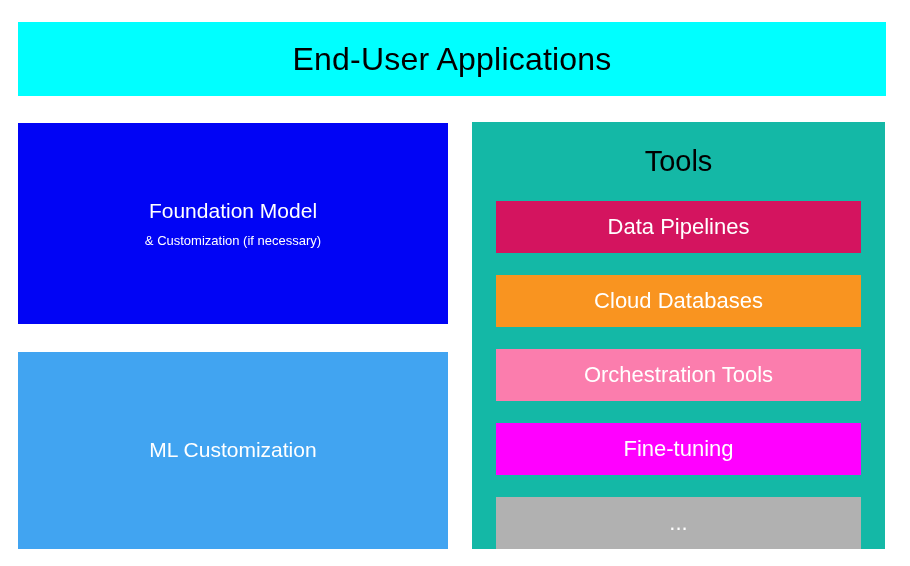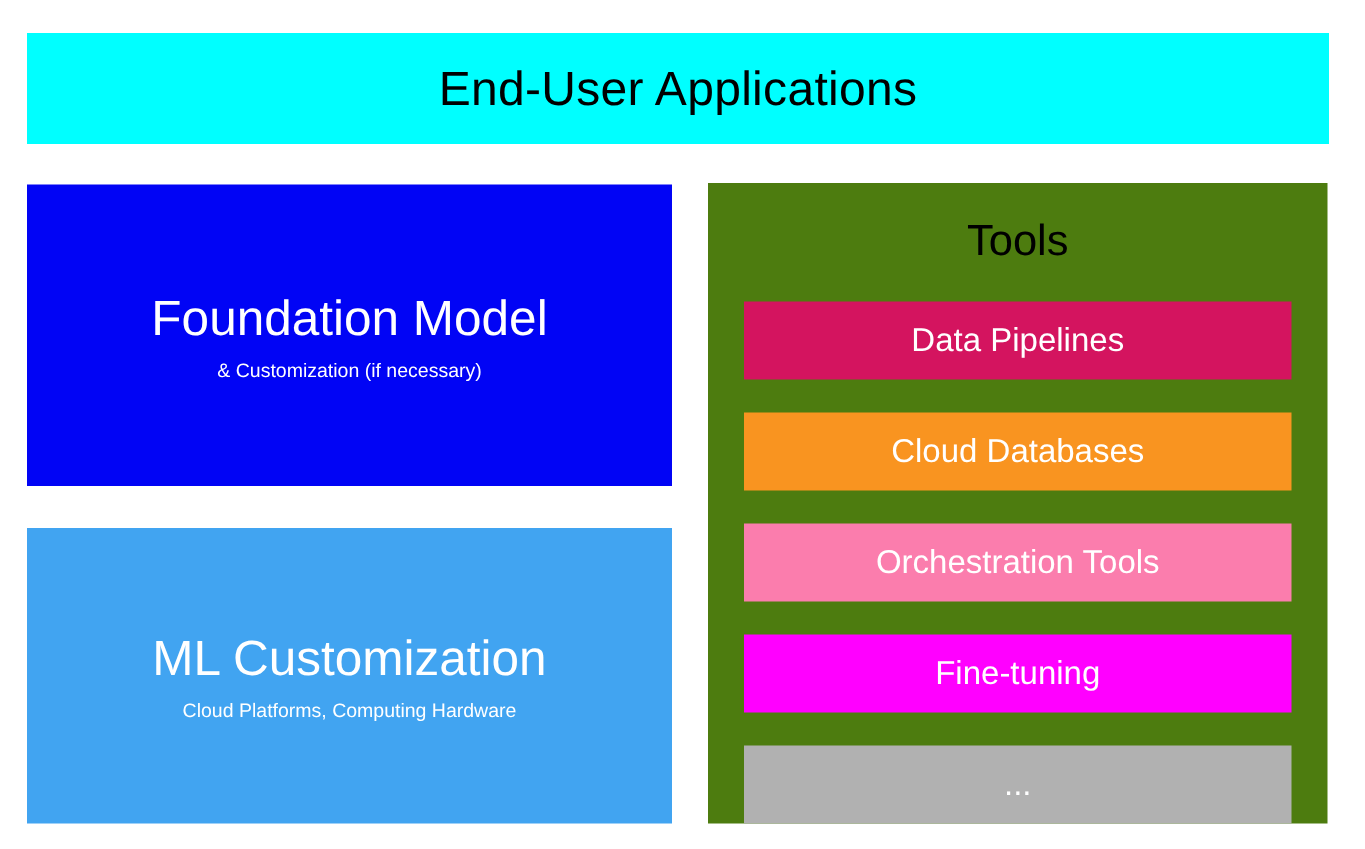--- a/index.html
+++ b/index.html
@@ -15,21 +15,21 @@
     position: absolute; left: 18px; top: 22px; width: 868px; height: 74px;
     display: flex; align-items: center; justify-content: center;
     color: #000000; font-size: 32px; letter-spacing: 0.2px;
   }
 
   .big-box {
     position: absolute; left: 18px; width: 430px;
     display: flex; flex-direction: column; align-items: center; justify-content: center;
     color: #ffffff; text-align: center;
   }
-  .big-box .box-title { font-size: 33px; line-height: 1.15; }
+  .big-box .box-title { font-size: 21px; line-height: 1.15; }
   .big-box .box-subtitle { font-size: 13px; margin-top: 9px; }
   .foundation-box { top: 123px; height: 201px; }
   .infrastructure-box { top: 352px; height: 197px; }
 
   .tools-panel {
     position: absolute; left: 472px; top: 122px; width: 413px; height: 427px;
     display: flex; flex-direction: column;
   }
   .tools-title {
     height: 86px; display: flex; align-items: center; justify-content: center;
@@ -55,24 +55,23 @@
     <span>End-User Applications</span>
   </div>
 
   <div class="big-box foundation-box" style="background-color: rgb(1, 4, 245);">
     <span class="box-title">Foundation Model</span>
     <span class="box-subtitle">&amp; Customization (if necessary)</span>
   </div>
 
   <div class="big-box infrastructure-box" style="background-color: rgb(65, 164, 241);">
     <span class="box-title">ML Customization</span>
-    <span class="box-subtitle">Cloud Platforms, Computing Hardware</span>
   </div>
 
-  <div class="tools-panel" style="background-color: #4d7c0f;">
+  <div class="tools-panel" style="background-color: #14b8a6;">
     <div class="tools-title">Tools</div>
     <div class="tool-items">
       <div class="tool-item" style="background-color: rgb(212, 20, 95);">Data Pipelines</div>
       <div class="tool-item" style="background-color: rgb(249, 148, 32);">Cloud Databases</div>
       <div class="tool-item" style="background-color: rgb(251, 125, 173);">Orchestration Tools</div>
       <div class="tool-item" style="background-color: rgb(255, 0, 255);">Fine-tuning</div>
       <div class="tool-item" style="background-color: rgb(177, 177, 177);">...</div>
     </div>
   </div>
 

